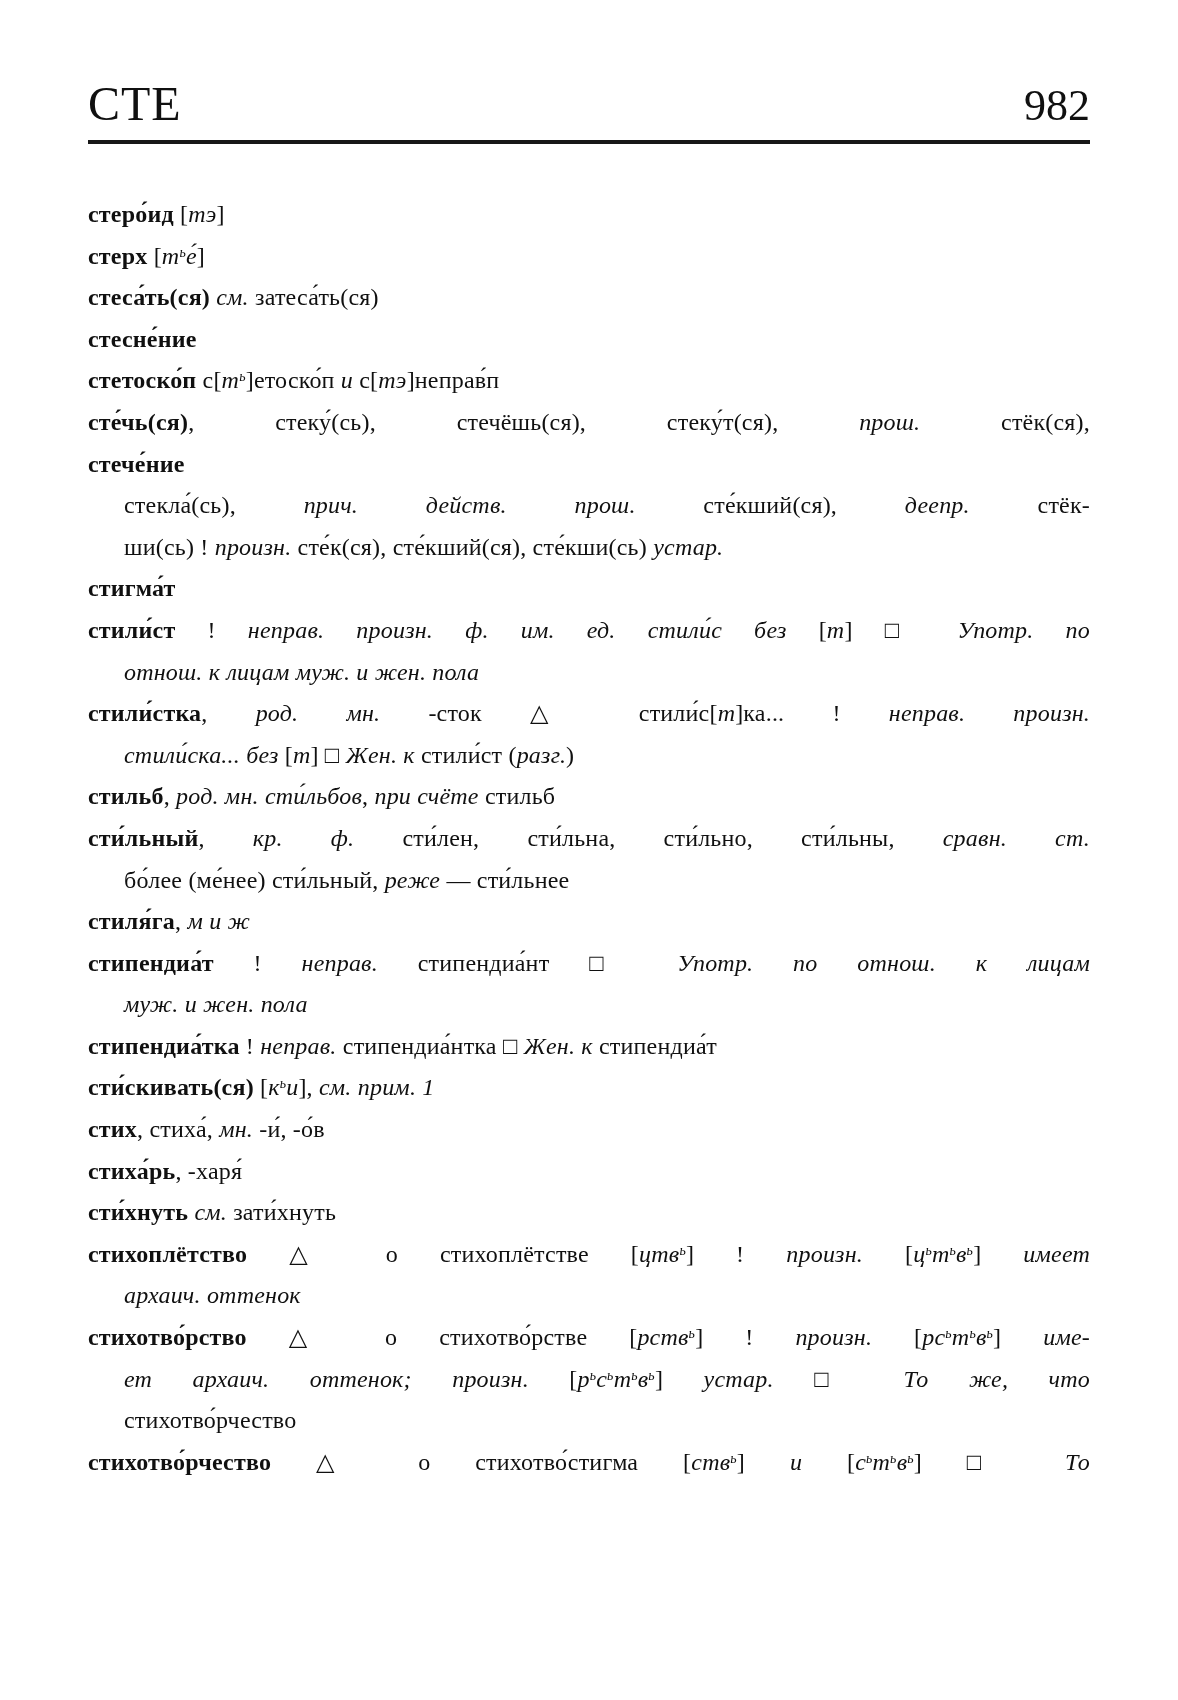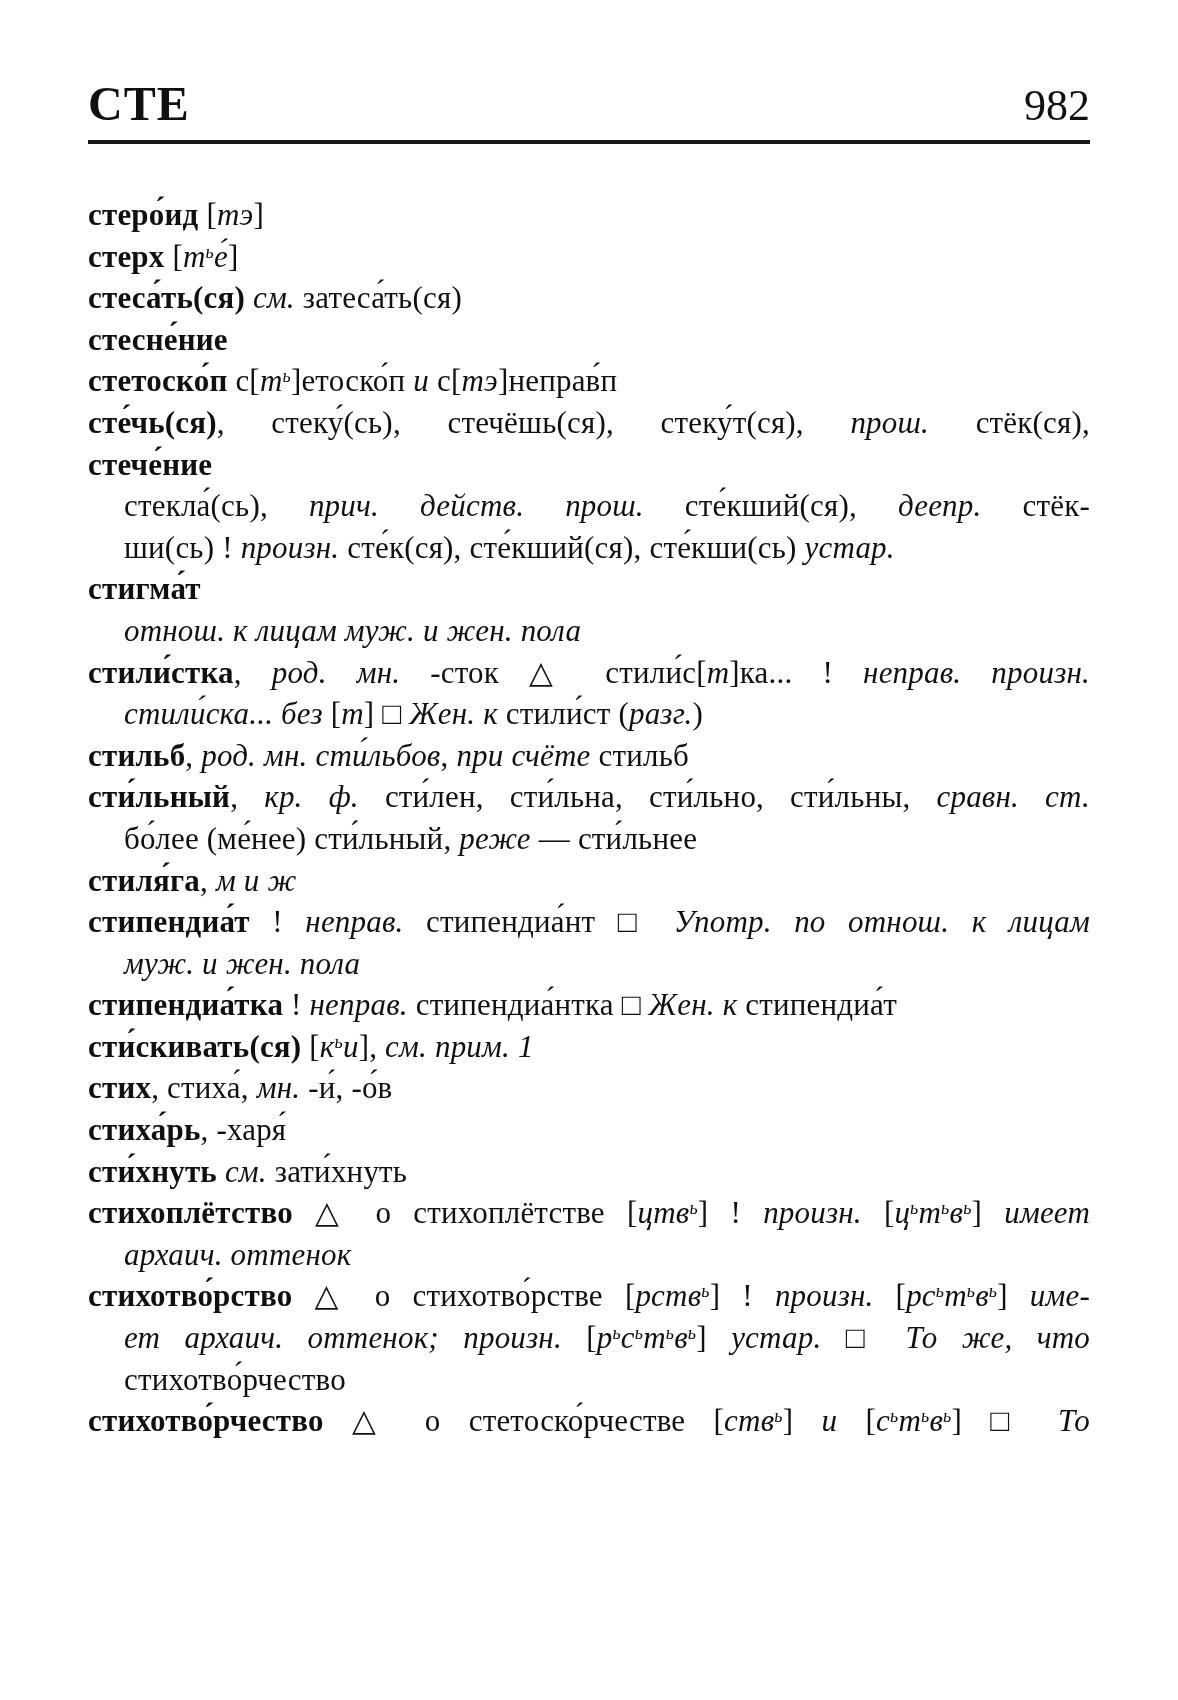--- a/index.html
+++ b/index.html
@@ -7,26 +7,26 @@
     position:relative;
     width:1178px;height:1700px;
     box-sizing:border-box;
     background:#ffffff;
     padding:80px 88px 0 88px;
     font-family:"Liberation Serif","DejaVu Serif",serif;
     color:#101010;
     overflow:hidden;
   }
   .hdr{display:flex;justify-content:space-between;align-items:flex-end;height:48px;}
-  .hdr-sec{font-size:48px;font-weight:700;line-height:1;letter-spacing:1px;}
+  .hdr-sec{font-size:48px;font-weight:400;line-height:1;letter-spacing:1px;}
   .hdr-num{font-size:44px;line-height:1;}
   .rule{height:4px;background:#181818;margin-top:12px;}
   .entries{
     margin-top:50px;
-    font-size:31px;
+    font-size:24px;
     line-height:41.6px;
     letter-spacing:0.2px;
   }
   .line{min-height:41.6px;}
   .ind{padding-left:36px;}
   .just{text-align:justify;text-align-last:justify;}
   .b{font-weight:700;}
   .i{font-style:italic;}
   .s{font-style:italic;font-size:0.58em;vertical-align:0.5em;line-height:0;}
 </style>
@@ -43,34 +43,35 @@
       <div class="line"><span class="b">стеро́ид</span><span> [</span><span class="i">тэ</span><span>]</span></div>
       <div class="line"><span class="b">стерх</span><span> [</span><span class="i">т</span><span class="s">ь</span><span class="i">е́</span><span>]</span></div>
       <div class="line"><span class="b">стеса́ть(ся)</span><span> </span><span class="i">см.</span><span> затеса́ть(ся)</span></div>
       <div class="line"><span class="b">стесне́ние</span></div>
       <div class="line"><span class="b">стетоско́п</span><span> с[</span><span class="i">т</span><span class="s">ь</span><span>]етоско́п </span><span class="i">и</span><span> с[</span><span class="i">тэ</span><span>]неправ́п</span></div>
       <div class="line just"><span class="b">сте́чь(ся)</span><span>, стеку́(сь), стечёшь(ся), стеку́т(ся), </span><span class="i">прош.</span><span> стёк(ся),</span></div>
       <div class="line"><span class="b">стече́ние</span></div>
       <div class="line ind just"><span>стекла́(сь), </span><span class="i">прич. действ. прош.</span><span> сте́кший(ся), </span><span class="i">деепр.</span><span> стёк-</span></div>
       <div class="line ind"><span>ши(сь) ! </span><span class="i">произн.</span><span> сте́к(ся), сте́кший(ся), сте́кши(сь) </span><span class="i">устар.</span></div>
       <div class="line"><span class="b">стигма́т</span></div>
+      <div class="line just"><span class="b">стили́ст</span><span> ! </span><span class="i">неправ. произн. ф. им. ед. стили́с без</span><span> [</span><span class="i">т</span><span>] □ </span><span class="i">Употр. по</span></div>
       <div class="line ind"><span class="i">отнош. к лицам муж. и жен. пола</span></div>
       <div class="line just"><span class="b">стили́стка</span><span>, </span><span class="i">род. мн.</span><span> -сток △ стили́с[</span><span class="i">т</span><span>]ка... ! </span><span class="i">неправ. произн.</span></div>
       <div class="line ind"><span class="i">стили́ска... без</span><span> [</span><span class="i">т</span><span>] □ </span><span class="i">Жен. к</span><span> стили́ст (</span><span class="i">разг.</span><span>)</span></div>
       <div class="line"><span class="b">стильб</span><span>, </span><span class="i">род. мн. сти́льбов</span><span>, </span><span class="i">при счёте</span><span> стильб</span></div>
       <div class="line just"><span class="b">сти́льный</span><span>, </span><span class="i">кр. ф.</span><span> сти́лен, сти́льна, сти́льно, сти́льны, </span><span class="i">сравн. ст.</span></div>
       <div class="line ind"><span>бо́лее (ме́нее) сти́льный, </span><span class="i">реже</span><span> — сти́льнее</span></div>
       <div class="line"><span class="b">стиля́га</span><span>, </span><span class="i">м и ж</span></div>
       <div class="line just"><span class="b">стипендиа́т</span><span> ! </span><span class="i">неправ.</span><span> стипендиа́нт □ </span><span class="i">Употр. по отнош. к лицам</span></div>
       <div class="line ind"><span class="i">муж. и жен. пола</span></div>
       <div class="line"><span class="b">стипендиа́тка</span><span> ! </span><span class="i">неправ.</span><span> стипендиа́нтка □ </span><span class="i">Жен. к</span><span> стипендиа́т</span></div>
       <div class="line"><span class="b">сти́скивать(ся)</span><span> [</span><span class="i">к</span><span class="s">ь</span><span class="i">и</span><span>], </span><span class="i">см. прим. 1</span></div>
       <div class="line"><span class="b">стих</span><span>, стиха́, </span><span class="i">мн.</span><span> -и́, -о́в</span></div>
       <div class="line"><span class="b">стиха́рь</span><span>, -харя́</span></div>
       <div class="line"><span class="b">сти́хнуть</span><span> </span><span class="i">см.</span><span> зати́хнуть</span></div>
       <div class="line just"><span class="b">стихоплётство</span><span> △ о стихоплётстве [</span><span class="i">цтв</span><span class="s">ь</span><span>] ! </span><span class="i">произн.</span><span> [</span><span class="i">ц</span><span class="s">ь</span><span class="i">т</span><span class="s">ь</span><span class="i">в</span><span class="s">ь</span><span>] </span><span class="i">имеет</span></div>
       <div class="line ind"><span class="i">архаич. оттенок</span></div>
       <div class="line just"><span class="b">стихотво́рство</span><span> △ о стихотво́рстве [</span><span class="i">рств</span><span class="s">ь</span><span>] ! </span><span class="i">произн.</span><span> [</span><span class="i">рс</span><span class="s">ь</span><span class="i">т</span><span class="s">ь</span><span class="i">в</span><span class="s">ь</span><span>] </span><span class="i">име-</span></div>
       <div class="line ind just"><span class="i">ет архаич. оттенок; произн.</span><span> [</span><span class="i">р</span><span class="s">ь</span><span class="i">с</span><span class="s">ь</span><span class="i">т</span><span class="s">ь</span><span class="i">в</span><span class="s">ь</span><span>] </span><span class="i">устар.</span><span> □ </span><span class="i">То же, что</span></div>
       <div class="line ind"><span>стихотво́рчество</span></div>
-      <div class="line just"><span class="b">стихотво́рчество</span><span> △ о стетоско́рчестве [</span><span class="i">ств</span><span class="s">ь</span><span>] </span><span class="i">и</span><span> [</span><span class="i">с</span><span class="s">ь</span><span class="i">т</span><span class="s">ь</span><span class="i">в</span><span class="s">ь</span><span>] □ </span><span class="i">То</span></div>
+      <div class="line just"><span class="b">стихотво́рчество</span><span> △ о стихотво́стигма [</span><span class="i">ств</span><span class="s">ь</span><span>] </span><span class="i">и</span><span> [</span><span class="i">с</span><span class="s">ь</span><span class="i">т</span><span class="s">ь</span><span class="i">в</span><span class="s">ь</span><span>] □ </span><span class="i">То</span></div>
     </div>
 </div>
 
 </body></html>

